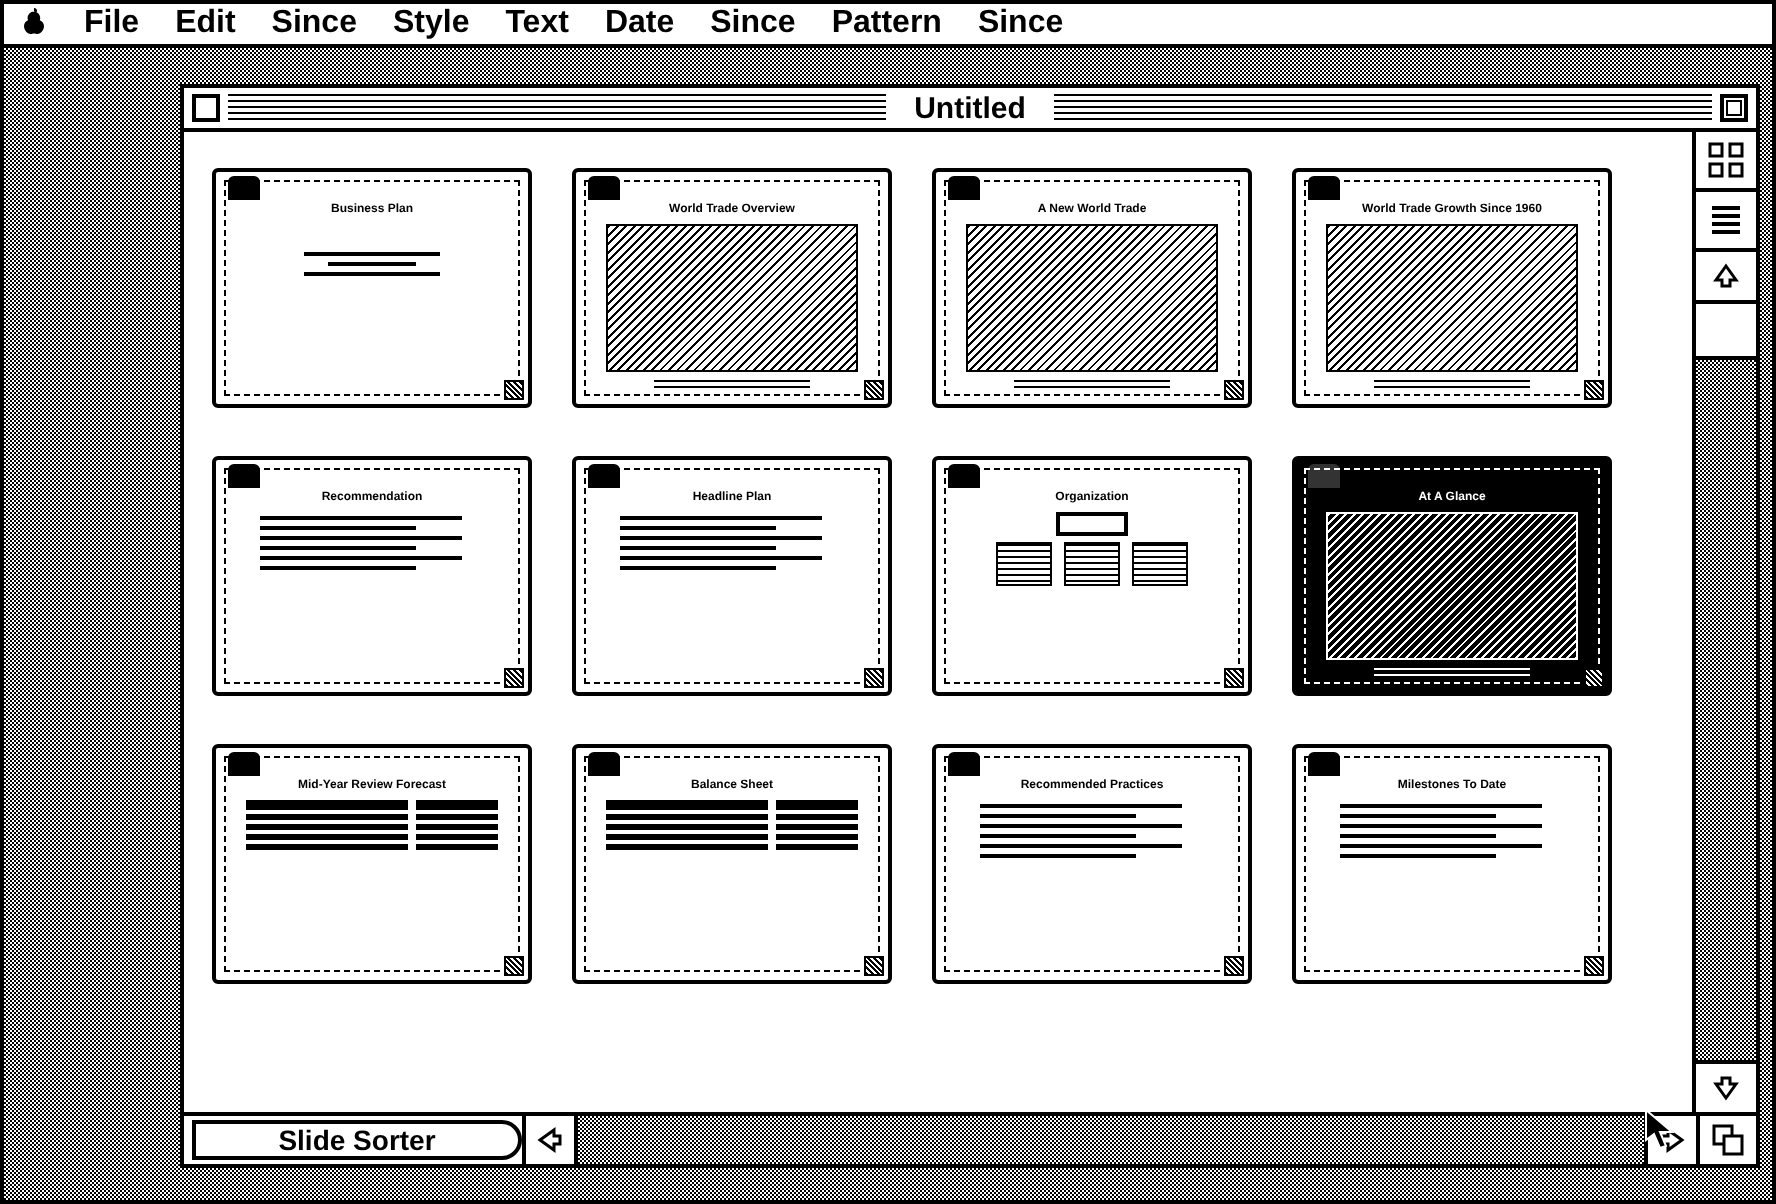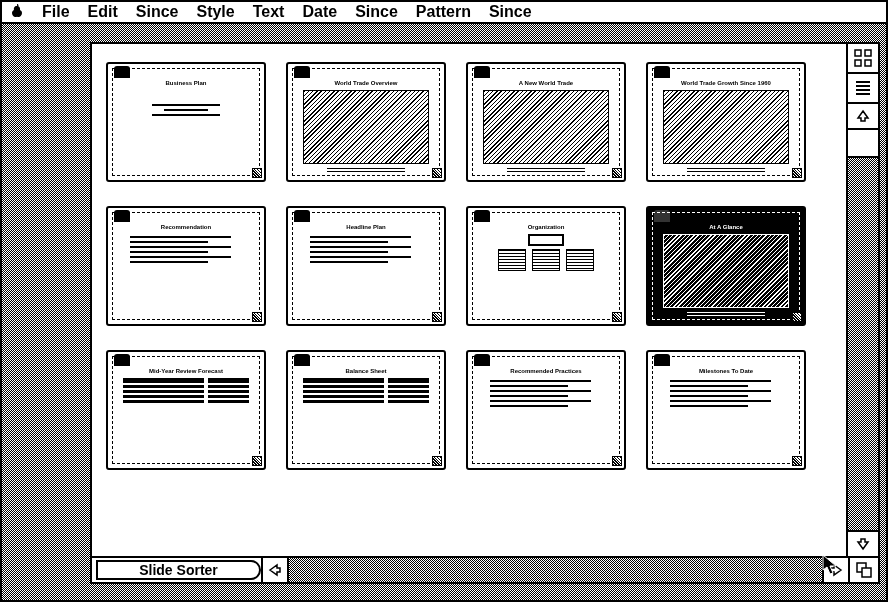--- a/index.html
+++ b/index.html
@@ -324,20 +324,27 @@
     <span class="menu-item">Text</span>
     <span class="menu-item">Date</span>
     <span class="menu-item">Since</span>
     <span class="menu-item">Pattern</span>
     <span class="menu-item">Since</span>
   </div>
 
   <div class="desktop"></div>
 
   <div class="window">
+    <div class="titlebar">
+      <div class="closebox"></div>
+      <div class="stripes"></div>
+      <div class="title">Untitled</div>
+      <div class="stripes"></div>
+      <div class="zoombox"></div>
+    </div>
 
     <div class="window-body">
       <div class="content">
         <div class="slide-grid" id="slide-grid">
             <div class="slide">
               <div class="top-ear"></div>
               <div class="slide-title">Business Plan</div>
               <div class="slide-lines centered" style="margin-top: 18px;">
                 <span></span>
                 <span></span>

